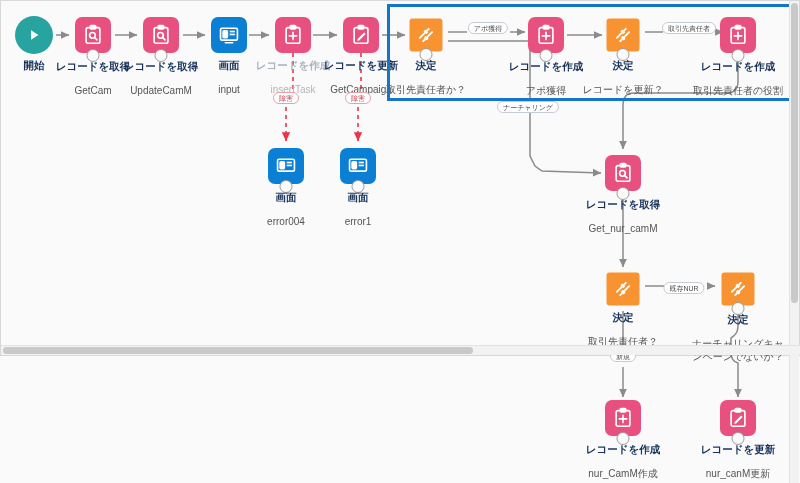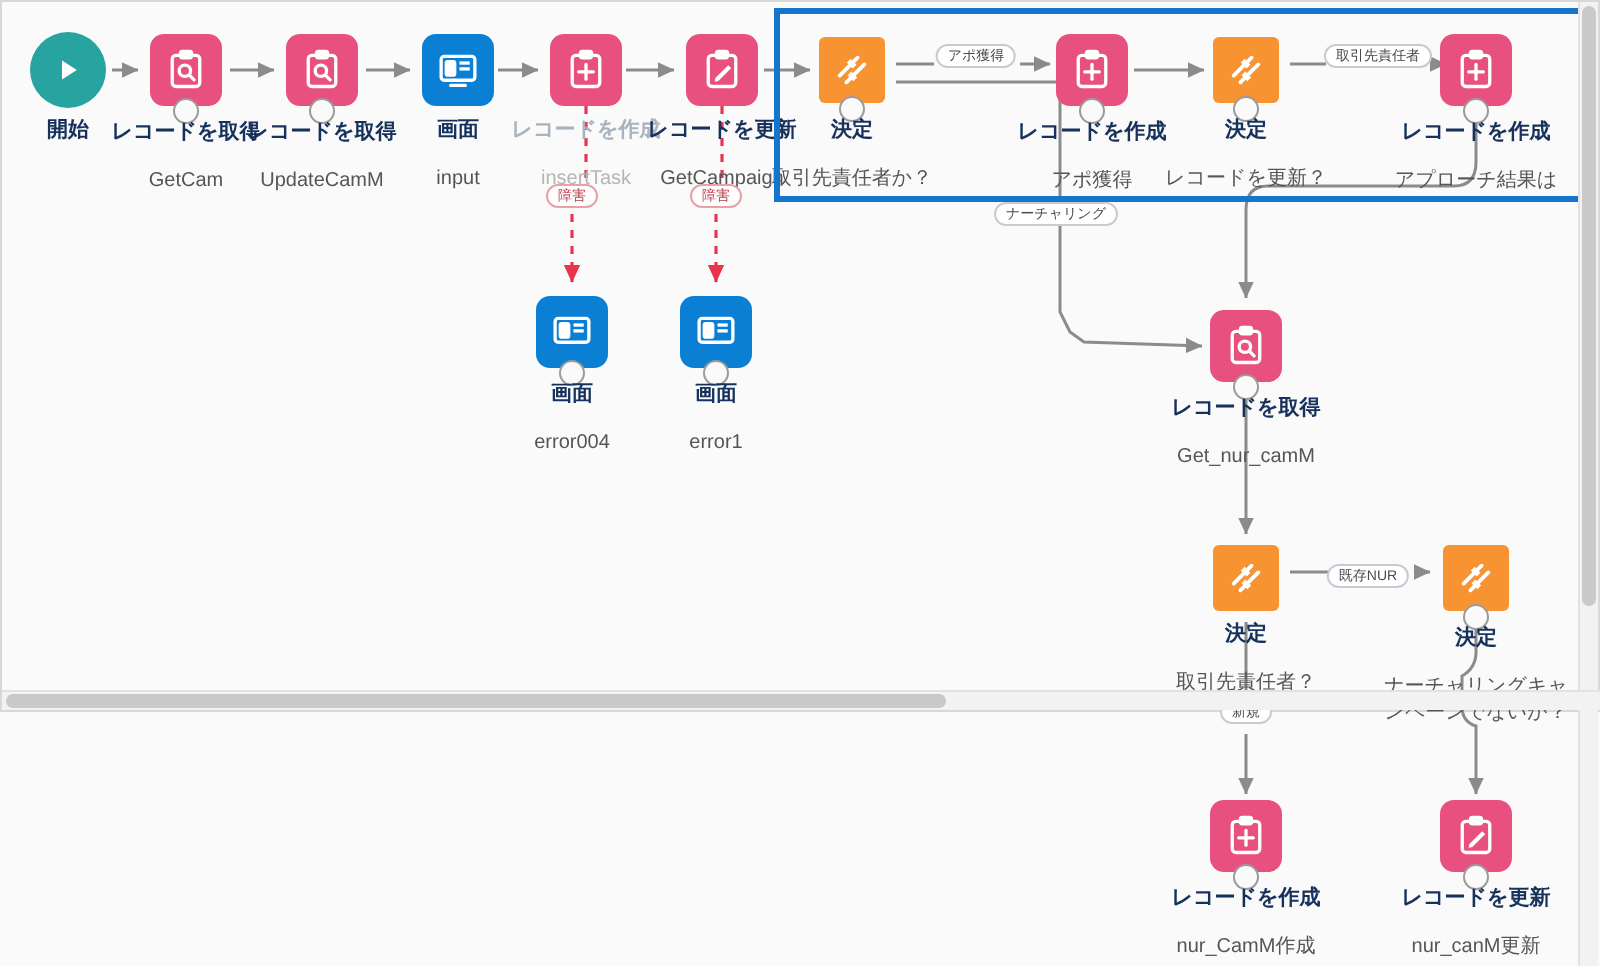--- a/index.html
+++ b/index.html
@@ -299,21 +299,21 @@
       <svg width="22" height="22" viewBox="0 0 24 24" fill="none" stroke="#fff" stroke-width="1.8">
         <rect x="4.5" y="4" width="15" height="17" rx="2"></rect>
           <rect x="9" y="1.8" width="6" height="3.6" rx="1" fill="#fff"></rect>
         <line x1="12" y1="9" x2="12" y2="17" stroke-linecap="round"></line>
           <line x1="8" y1="13" x2="16" y2="13" stroke-linecap="round"></line>
       </svg>
     </div>
     <div class="handle" style="top:14px;"></div>
     <div class="lbl" style="top:25px;">
       <span class="t1">レコードを作成</span>
-      <span class="t2">アプローチ結果は</span>
+      <span class="t2">取引先責任者の役割</span>
     </div>
   </div>
 
   <div class="node" style="left:622px;top:172px;">
     <div class="shape sq pink">
       <svg width="22" height="22" viewBox="0 0 24 24" fill="none" stroke="#fff" stroke-width="1.8">
         <rect x="4.5" y="4" width="15" height="17" rx="2"></rect>
           <rect x="9" y="1.8" width="6" height="3.6" rx="1" fill="#fff"></rect>
         <circle cx="11.4" cy="12.4" r="3.1"></circle>
           <line x1="13.7" y1="14.7" x2="16.4" y2="17.4" stroke-linecap="round"></line>

